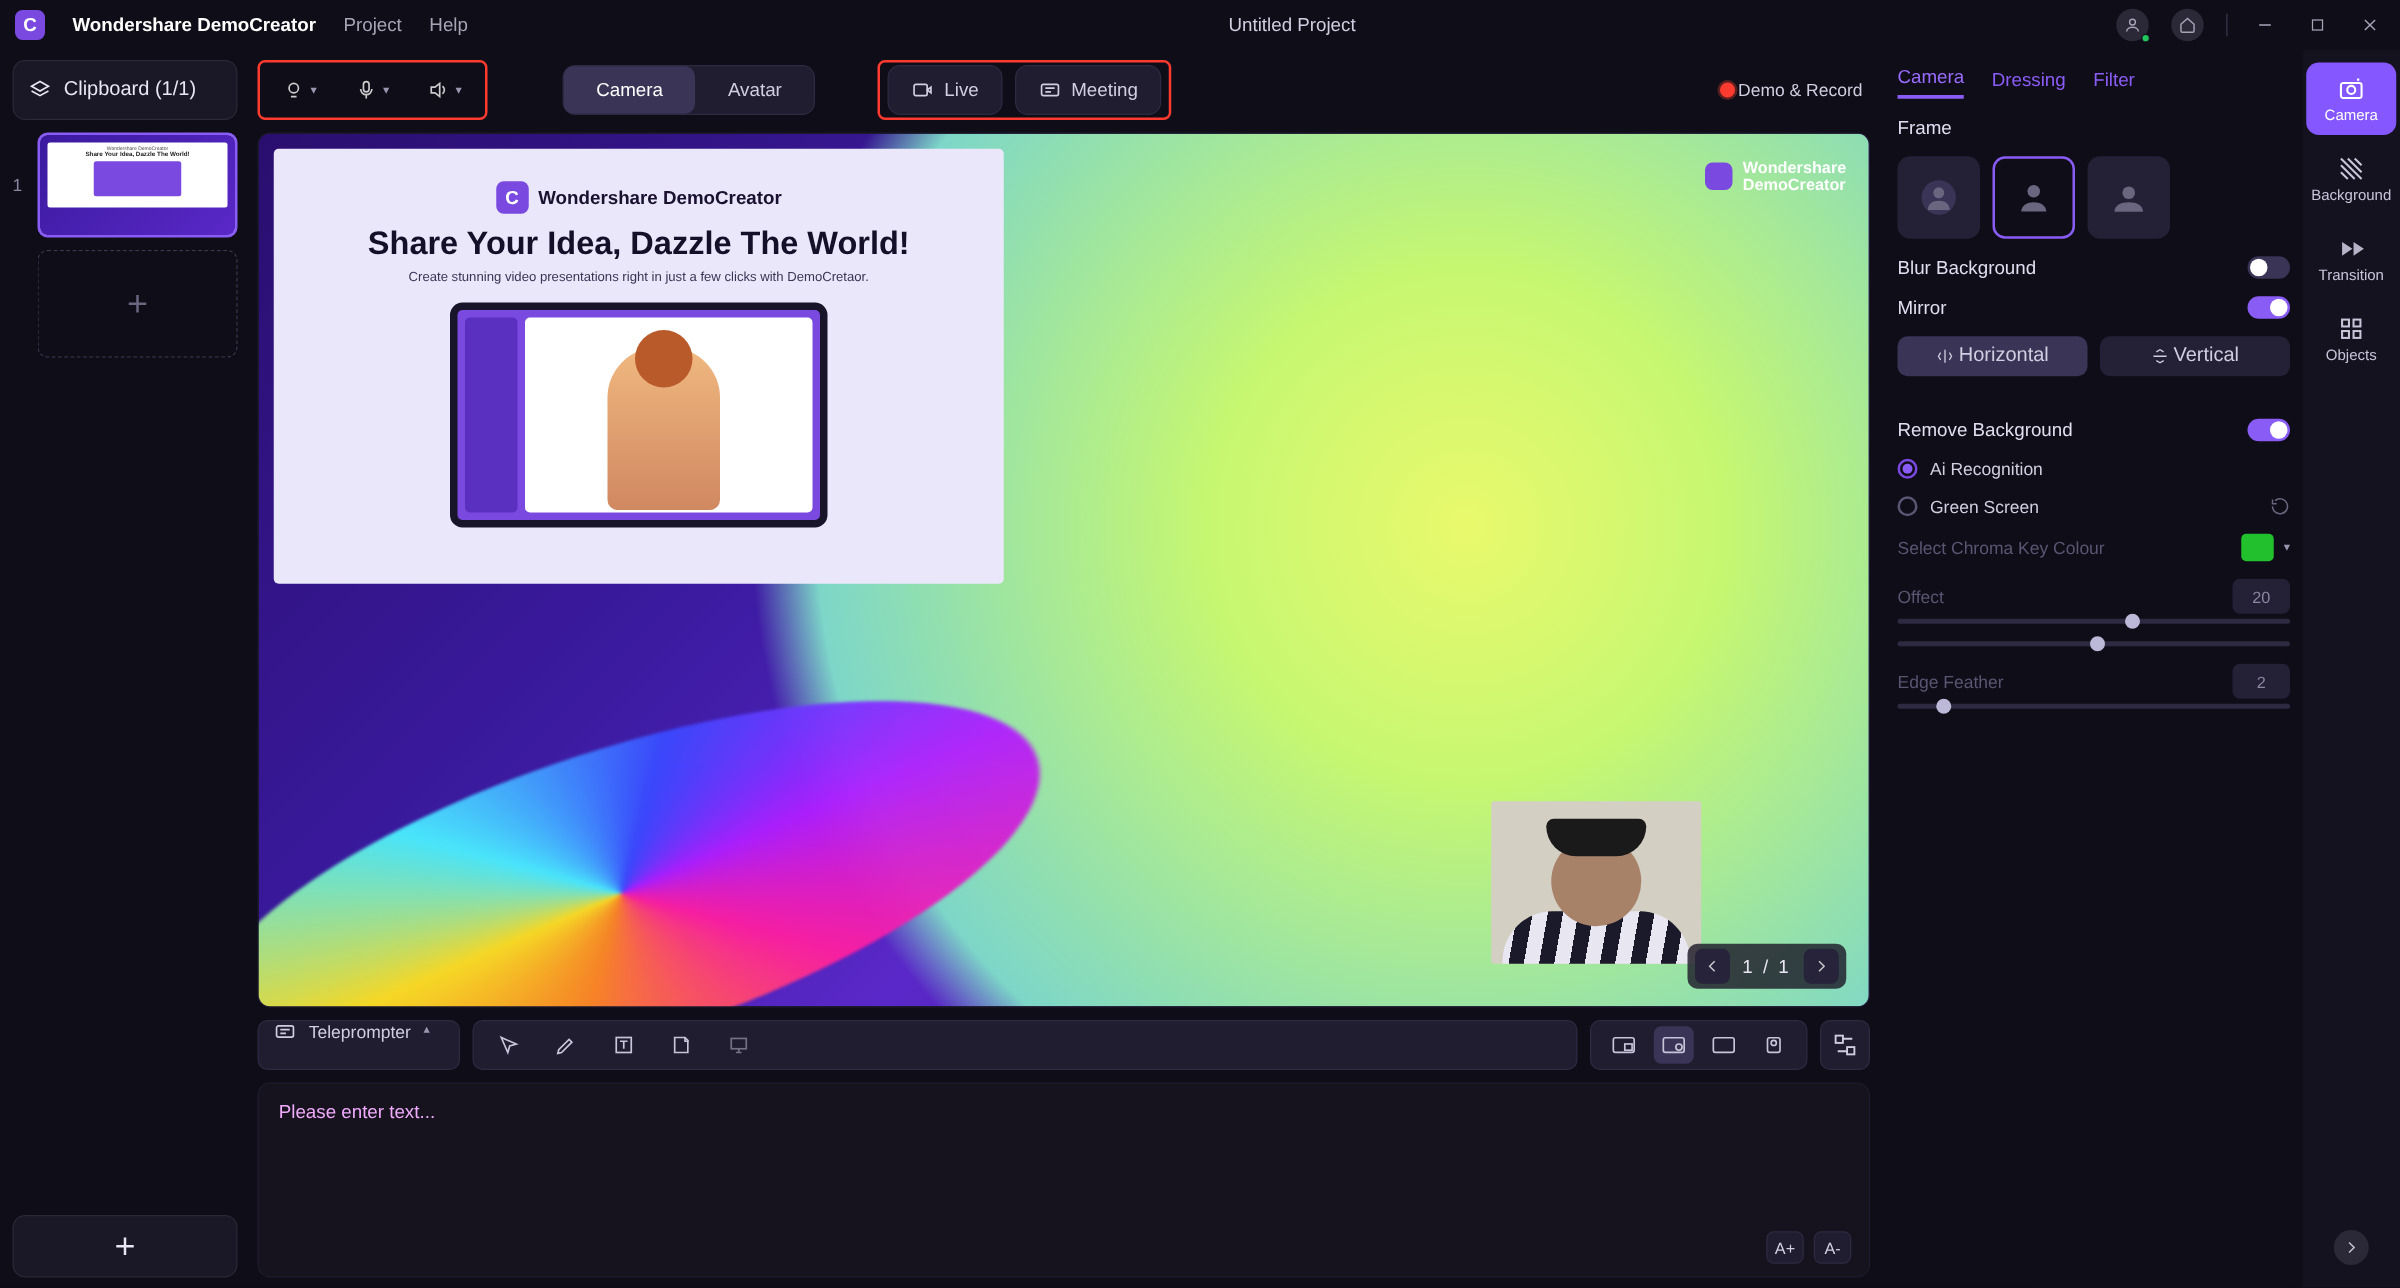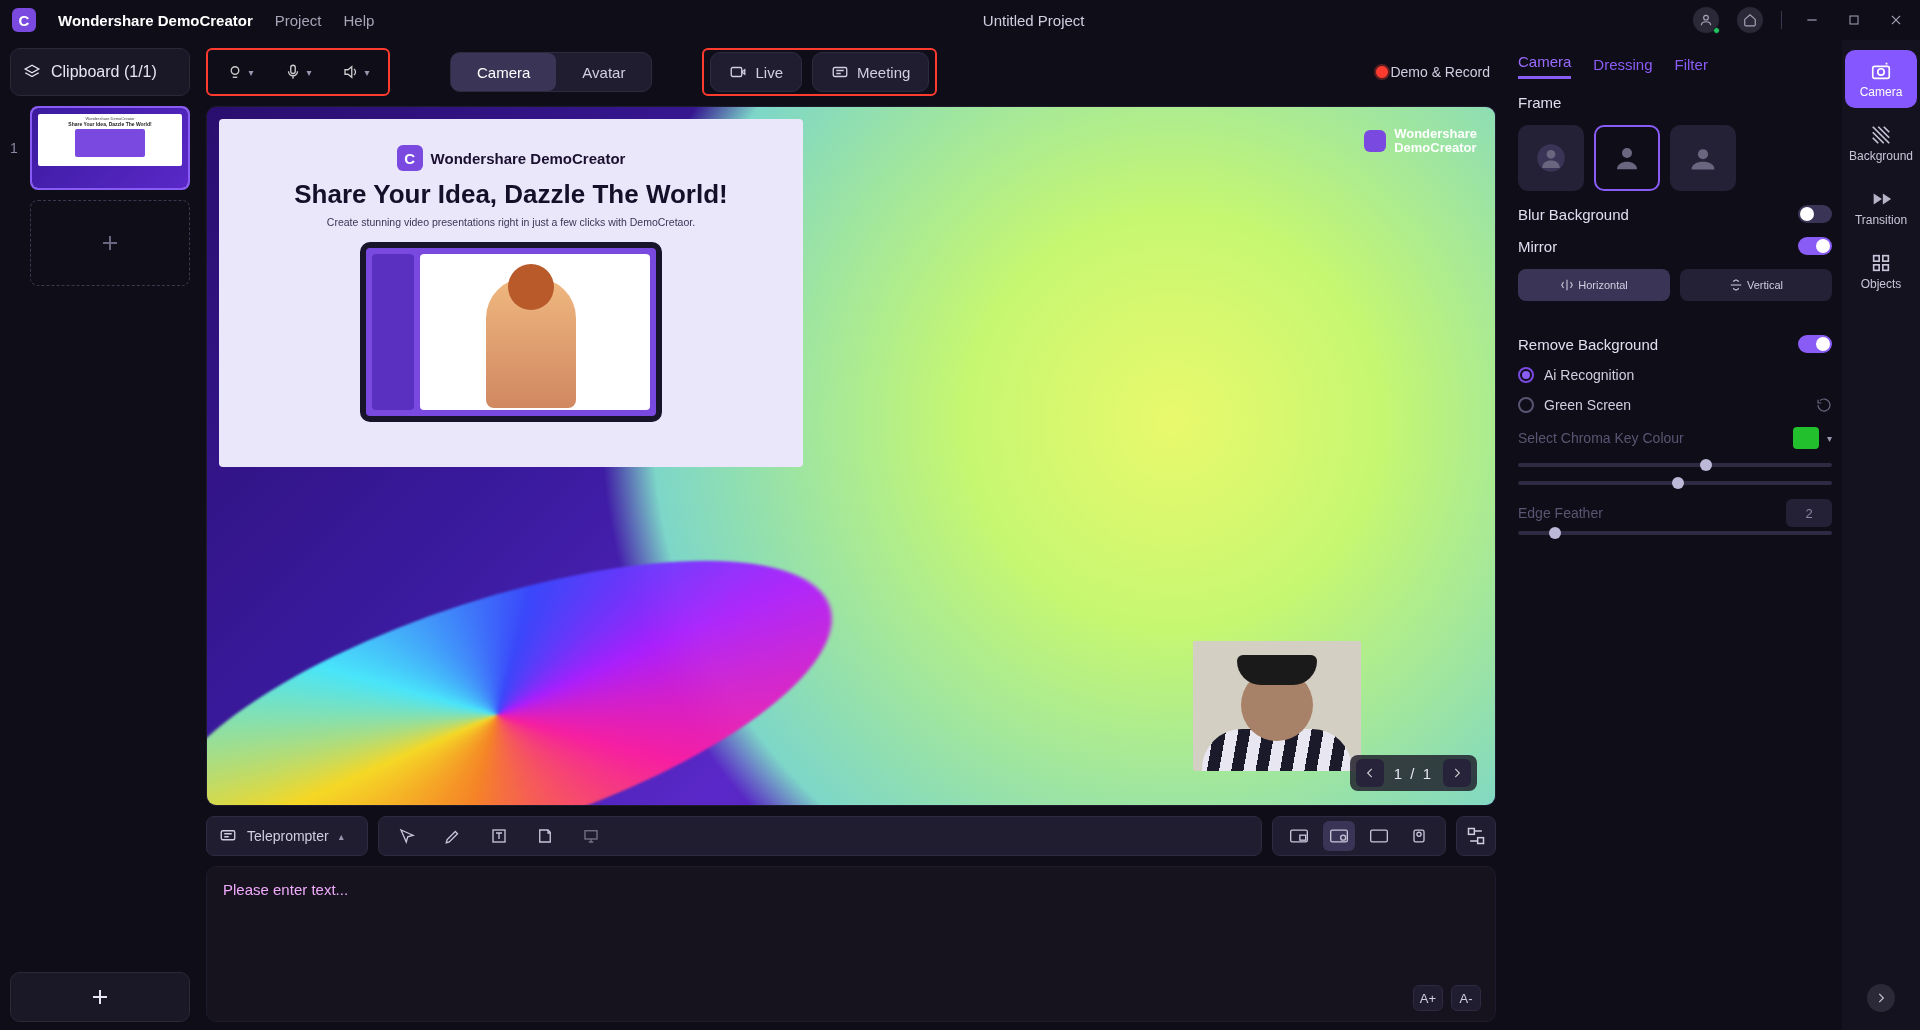--- a/index.html
+++ b/index.html
@@ -52,21 +52,21 @@
 .ws-logo-sq{width:22px;height:22px;background:#7a4ae0;border-radius:6px;position:relative;}
 .ws-txt{font-size:13px;font-weight:600;line-height:1.1;}
 .webcam{position:absolute;right:134px;bottom:34px;width:168px;height:130px;background:#d4cfc3;border-radius:2px;overflow:hidden;}
 .webcam-head{position:absolute;left:50%;top:28px;transform:translateX(-50%);width:72px;height:72px;border-radius:50%;background:#a88268;}
 .webcam-cap{position:absolute;left:50%;top:14px;transform:translateX(-50%);width:80px;height:30px;border-radius:10px 10px 40px 40px;background:#1a1a1a;}
 .webcam-body{position:absolute;left:50%;bottom:-10px;transform:translateX(-50%);width:150px;height:52px;background:repeating-linear-gradient(100deg,#e8e6f0 0 12px,#1a1a2a 12px 24px);border-radius:40px 40px 0 0;}
 .page-nav{position:absolute;right:18px;bottom:14px;display:flex;align-items:center;gap:10px;background:#1a1726cc;border-radius:8px;padding:4px 6px;}
 .pn-btn{width:28px;height:28px;display:flex;align-items:center;justify-content:center;border-radius:6px;background:#26233a;cursor:pointer;}
 
 .bottom-tools{display:flex;gap:10px;height:40px;}
-.teleprompter-bar{height:40px;flex:0 0 162px;border-radius:8px;background:#201d30;display:flex;align-items:center;gap:10px;padding:0 12px;cursor:pointer;border:1px solid #2e2a42;}
+.teleprompter-bar{height:40px;flex:0 0 162px;border-radius:8px;background:#201d30;display:flex;align-items:flex-start;gap:10px;padding:0 12px;cursor:pointer;border:1px solid #2e2a42;}
 .tool-strip{flex:1;height:40px;border-radius:8px;background:#201d30;display:flex;align-items:center;gap:14px;padding:0 12px;border:1px solid #2e2a42;}
 .ts-btn{width:32px;height:30px;display:flex;align-items:center;justify-content:center;border-radius:6px;cursor:pointer;color:#c8c5da;}
 .ts-btn.active{background:#3a3556;}
 .layout-strip{height:40px;border-radius:8px;background:#201d30;display:flex;align-items:center;gap:8px;padding:0 10px;border:1px solid #2e2a42;}
 .swap-btn{width:40px;height:40px;border-radius:8px;background:#201d30;display:flex;align-items:center;justify-content:center;cursor:pointer;border:1px solid #2e2a42;}
 
 .tele-box{height:156px;border-radius:10px;background:#16131f;border:1px solid #1e1b2e;padding:14px 16px;position:relative;}
 .tele-ph{color:#f0abfc;font-size:15px;}
 .font-ctrls{position:absolute;right:14px;bottom:10px;display:flex;gap:8px;}
 .font-btn{width:30px;height:26px;border-radius:6px;background:#201d30;display:flex;align-items:center;justify-content:center;cursor:pointer;font-size:13px;border:1px solid #2e2a42;}
@@ -78,21 +78,21 @@
 .rp-section-title{font-size:15px;color:#e0def0;}
 .frame-options{display:flex;gap:10px;}
 .frame-opt{width:66px;height:66px;border-radius:10px;background:#242036;display:flex;align-items:center;justify-content:center;cursor:pointer;}
 .frame-opt.selected{border:2px solid #8a5cf6;background:transparent;}
 .rp-row{display:flex;align-items:center;justify-content:space-between;}
 .toggle{width:34px;height:18px;border-radius:10px;background:#3a3556;position:relative;cursor:pointer;}
 .toggle.on{background:#8a5cf6;}
 .toggle .knob{position:absolute;width:14px;height:14px;border-radius:50%;background:#fff;top:2px;left:2px;}
 .toggle.on .knob{left:18px;}
 .mirror-btns{display:flex;gap:10px;}
-.mir-btn{flex:1;height:32px;border-radius:8px;background:#242036;display:flex;align-items:center;justify-content:center;gap:4px;cursor:pointer;font-size:11px;}
+.mir-btn{flex:1;height:32px;border-radius:8px;background:#242036;display:flex;align-items:center;justify-content:center;gap:4px;cursor:pointer;font-size:16px;}
 .mir-btn.active{background:#3a3556;}
 .radio-row{display:flex;align-items:center;gap:10px;cursor:pointer;}
 .radio{width:16px;height:16px;border-radius:50%;border:2px solid #7a4ae0;display:flex;align-items:center;justify-content:center;}
 .radio.on::after{content:"";width:8px;height:8px;border-radius:50%;background:#8a5cf6;}
 .radio.off{border-color:#5a5572;}
 .disabled{color:#5a5572;}
 .chroma-row{display:flex;align-items:center;justify-content:space-between;}
 .color-sw{width:26px;height:22px;border-radius:4px;background:#22c02c;}
 .slider-row{display:flex;flex-direction:column;gap:4px;}
 .slider-head{display:flex;justify-content:space-between;align-items:center;}
@@ -447,20 +447,24 @@
 
     <div class="chroma-row disabled">
       <span>Select Chroma Key Colour</span>
       <div style="display:flex;gap:8px;align-items:center;">
         <div class="color-sw"></div>
         <span class="chev">▾</span>
       </div>
     </div>
 
     <div class="slider-row disabled">
+      <div class="slider-head">
+          <span>Offect</span>
+          <div class="slider-val">20</div>
+        </div>
       <div class="slider-track">
           <div class="slider-thumb" style="left:58%;"></div>
         </div>
     </div>
     <div class="slider-row disabled">
       <div class="slider-track">
           <div class="slider-thumb" style="left:49%;"></div>
         </div>
     </div>
     <div class="slider-row disabled">

